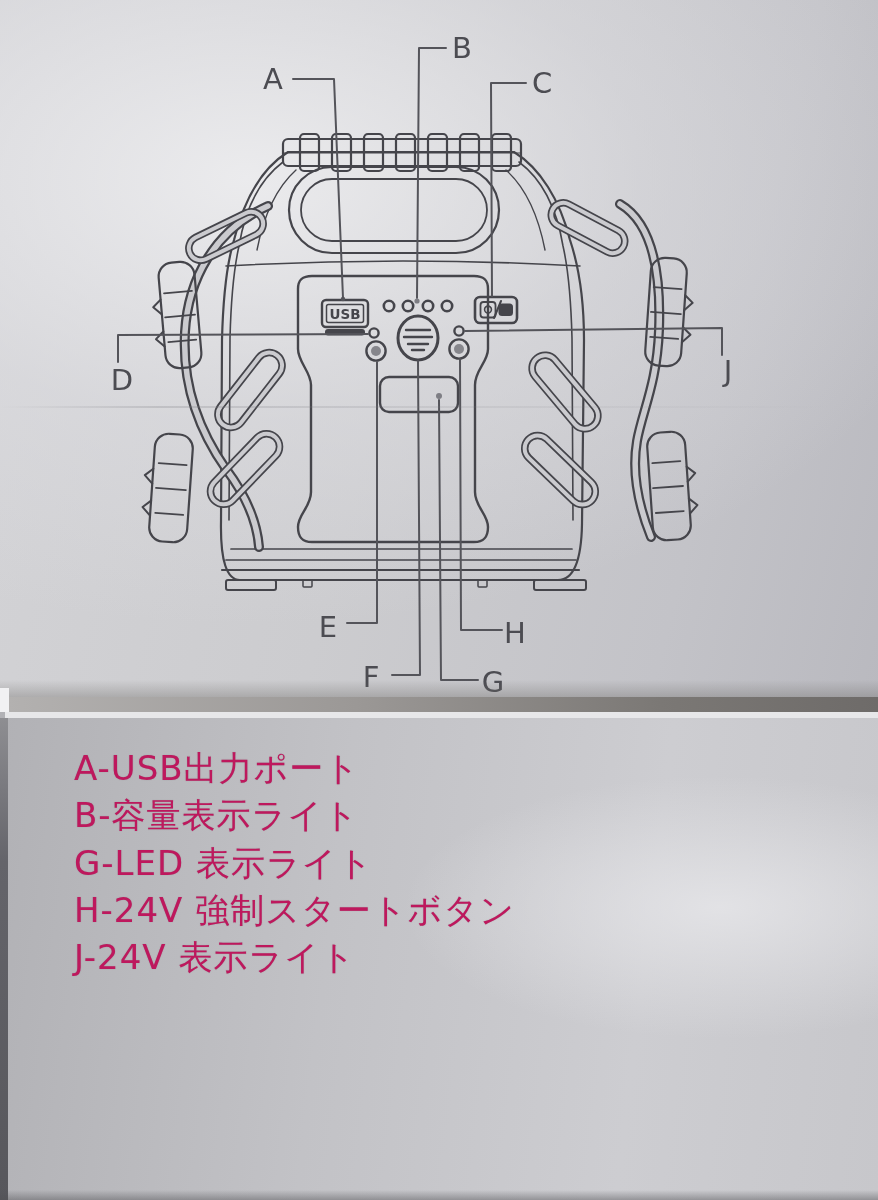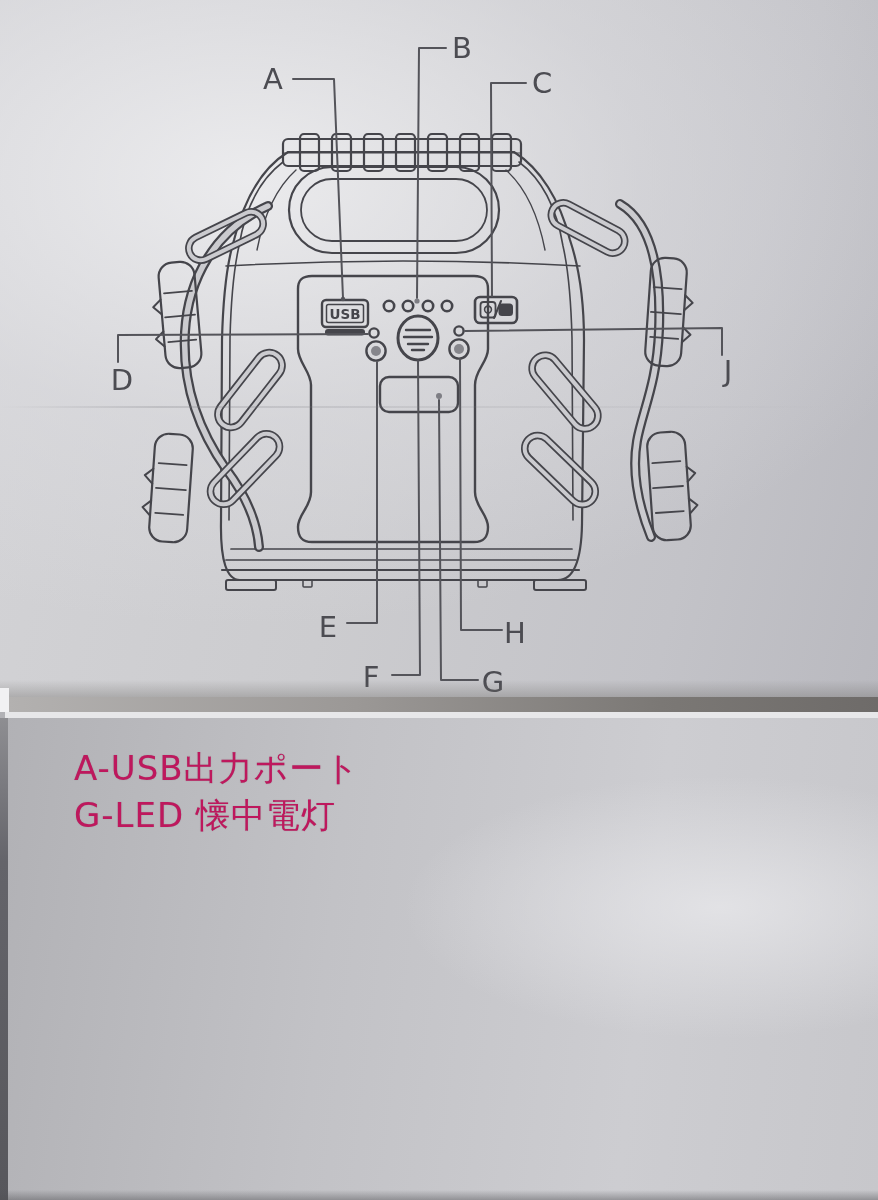--- a/index.html
+++ b/index.html
@@ -249,16 +249,19 @@
     <div class="white-corner"></div>
   </section>
 
   <section class="photo-bottom">
     <div class="left-edge"></div>
 
   </section>
 
   <div class="legend">
     <div class="legend-line">A-USB出力ポート</div>
-    <div class="legend-line">G-LED 懐中電灯</div>
+    <div class="legend-line">B-容量表示ライト</div>
+    <div class="legend-line">G-LED 表示ライト</div>
+    <div class="legend-line">H-24V 強制スタートボタン</div>
+    <div class="legend-line">J-24V 表示ライト</div>
   </div>
 
 </div>
 
 </body></html>

